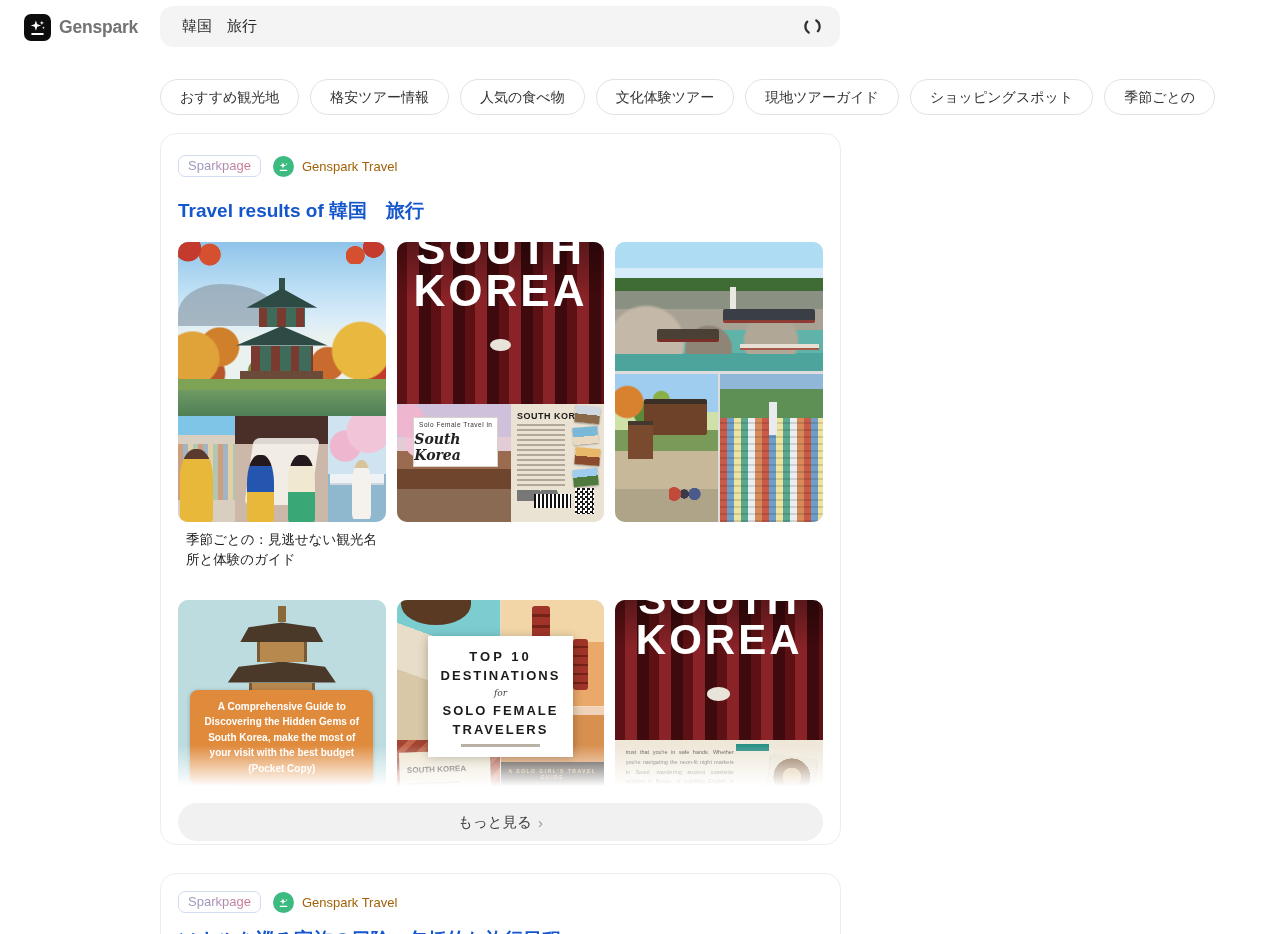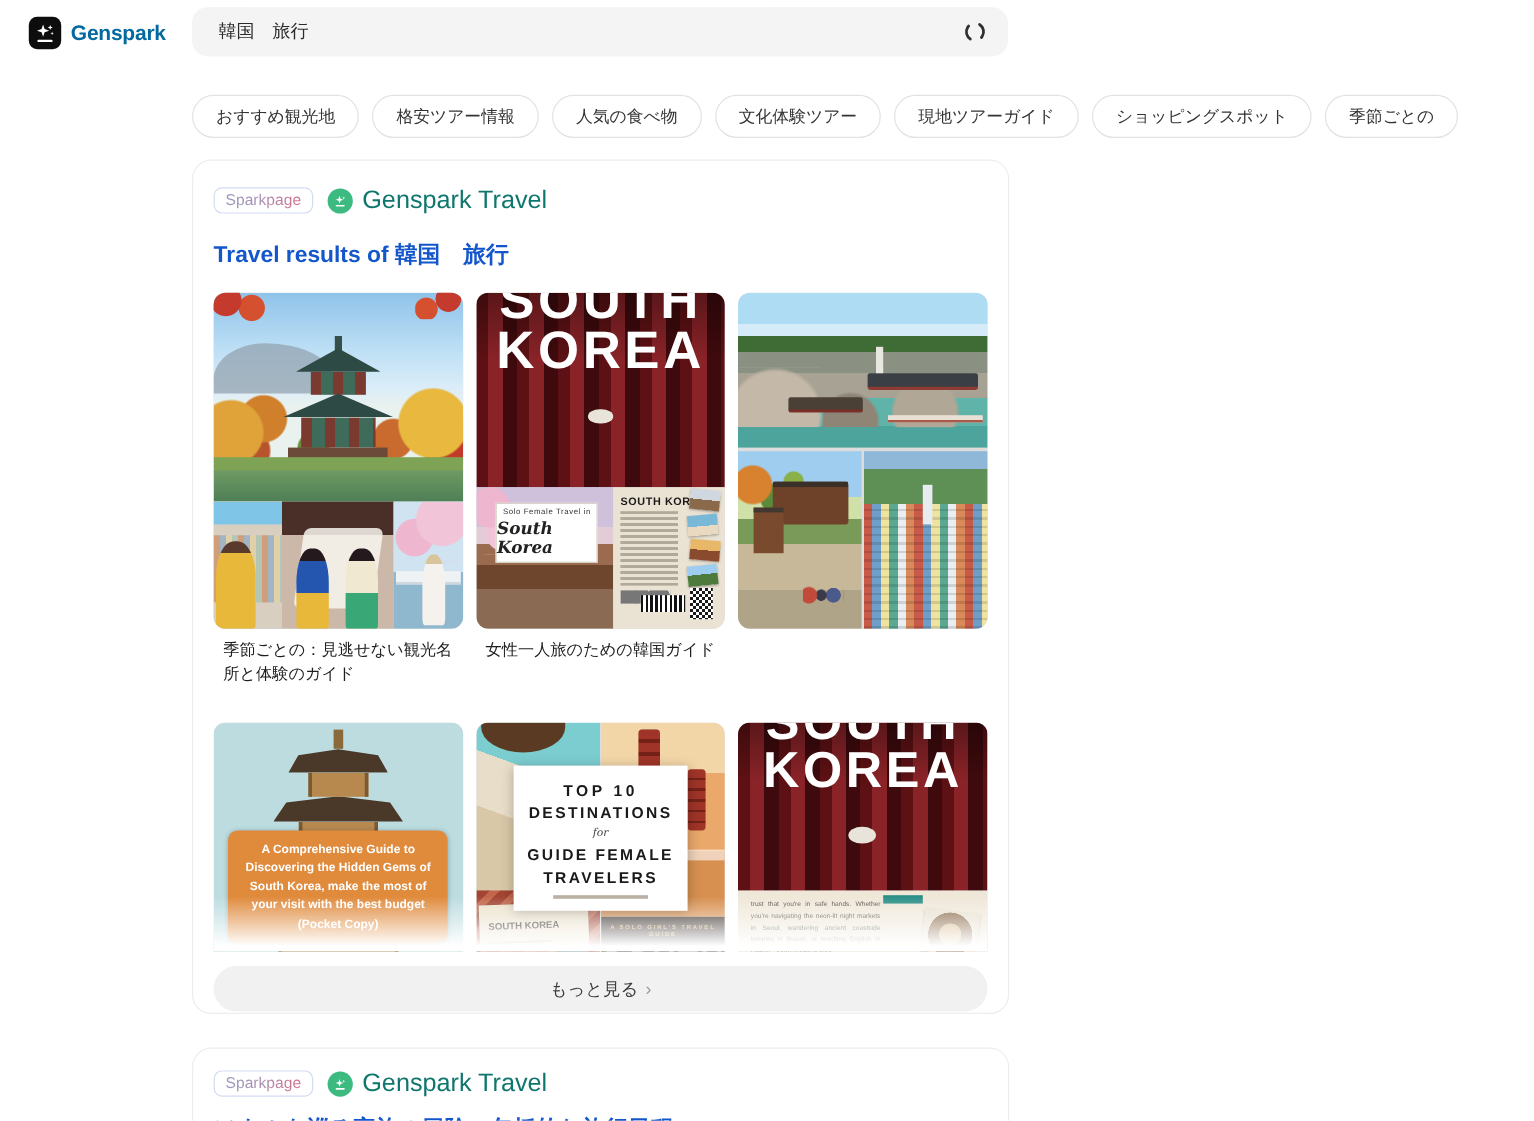--- a/index.html
+++ b/index.html
@@ -5,21 +5,21 @@
   html,body{margin:0;padding:0;}
   body{
     width:1278px;height:934px;overflow:hidden;position:relative;
     background:#ffffff;
     font-family:"Liberation Sans","DejaVu Sans",sans-serif;
     color:#222;
   }
   
   .brand{position:absolute;left:24px;top:14px;display:flex;align-items:center;gap:8px;cursor:pointer;}
   .brand-logo{width:27px;height:27px;border-radius:7px;background:#0d0d0d;display:flex;align-items:center;justify-content:center;}
-  .brand-name{font-size:17.5px;font-weight:700;color:#0369a1;letter-spacing:-.2px;}
+  .brand-name{font-size:17.5px;font-weight:700;color:#737373;letter-spacing:-.2px;}
   .searchbar{
     position:absolute;left:160px;top:6px;width:680px;height:41px;
     background:#f4f4f5;border-radius:13px;display:flex;align-items:center;
   }
   .searchbar input{
     flex:1;border:none;background:transparent;outline:none;
     font-family:inherit;font-size:15px;color:#2a2a2a;padding:0 0 0 22px;
   }
   .spinner{width:21px;height:21px;margin-right:17px;flex:0 0 auto;}
   
@@ -39,21 +39,21 @@
   .sec2{top:873px;height:260px;padding-top:13px;}
   .badge-row{display:flex;align-items:center;margin-top:4px;}
   .sparkpage{
     height:22px;line-height:20px;box-sizing:border-box;padding:0 9px;
     border:1px solid #d3dbf2;border-radius:7px;font-size:13px;
     background:linear-gradient(90deg,#8e9bc0 0%,#a88fb4 45%,#e0697e 100%);
     -webkit-background-clip:text;background-clip:text;color:transparent;
   }
   .src-icon{width:21px;height:21px;border-radius:50%;background:#3cba80;margin-left:12px;
     display:flex;align-items:center;justify-content:center;}
-  .src-name{margin-left:8px;font-size:21px;color:#0f766e;}
+  .src-name{margin-left:8px;font-size:13px;color:#a16207;}
   .sec-title{margin-top:21px;font-size:19px;line-height:25px;font-weight:700;color:#1456cb;cursor:pointer;}
   .grid1{margin-top:19px;display:grid;grid-template-columns:repeat(3,1fr);column-gap:11px;}
   .tile{cursor:pointer;}
   .art{position:relative;width:100%;height:280px;border-radius:10px;overflow:hidden;background:#ddd;}
   .cap{margin:8px 4px 0 8px;height:50px;font-size:13.5px;line-height:1.5;color:#1d1d1f;}
   .row2-clip{position:relative;margin-top:20px;height:191px;overflow:hidden;}
   .row2{display:grid;grid-template-columns:repeat(3,1fr);column-gap:11px;}
   .row2-clip::after{content:'';position:absolute;left:0;right:0;bottom:0;height:46px;
     background:linear-gradient(180deg,rgba(255,255,255,0),#fff 90%);pointer-events:none;}
   .more-btn{
@@ -320,21 +320,20 @@
         <div class="abs t2-panel-title">SOUTH KOREA</div>
         <div class="abs t2-panel-lines"></div>
         <div class="abs stamp t2-s1"></div>
         <div class="abs stamp t2-s2"></div>
         <div class="abs stamp t2-s3"></div>
         <div class="abs stamp t2-s4"></div>
         <div class="abs t2-icons"></div>
         <div class="abs t2-qr"></div>
         <div class="abs t2-barcode"></div>
       </div>
-      <figcaption class="cap">女性一人旅のための韓国ガイド</figcaption>
     </figure>
 
     <figure class="tile" style="margin:0">
       <div class="art">
         <div class="abs t3-top"></div>
         <div class="abs t3-rocks"></div>
         <div class="abs t3-temple1"></div>
         <div class="abs t3-temple2"></div>
         <div class="abs t3-pagoda"></div>
         <div class="abs t3-bridge"></div>
@@ -385,21 +384,21 @@
           <div class="abs stamp t5-ps1"></div>
 
           <div class="abs t5-br"></div>
           <div class="abs t5-cover-tag">A SOLO GIRL'S TRAVEL GUIDE</div>
           <div class="abs t5-cover1">SOUTH</div>
 
           <div class="abs t5-card">
             <div class="t5-l1">TOP 10</div>
             <div class="t5-l2">DESTINATIONS</div>
             <div class="t5-for">for</div>
-            <div class="t5-l2">GUIDE FEMALE</div>
+            <div class="t5-l2">SOLO FEMALE</div>
             <div class="t5-l2">TRAVELERS</div>
             <div class="t5-url"></div>
           </div>
         </div>
       </figure>
 
       <figure class="tile t6" style="margin:0">
         <div class="art">
           <div class="abs t6-bottom"></div>
           <div class="abs red-top"></div>

